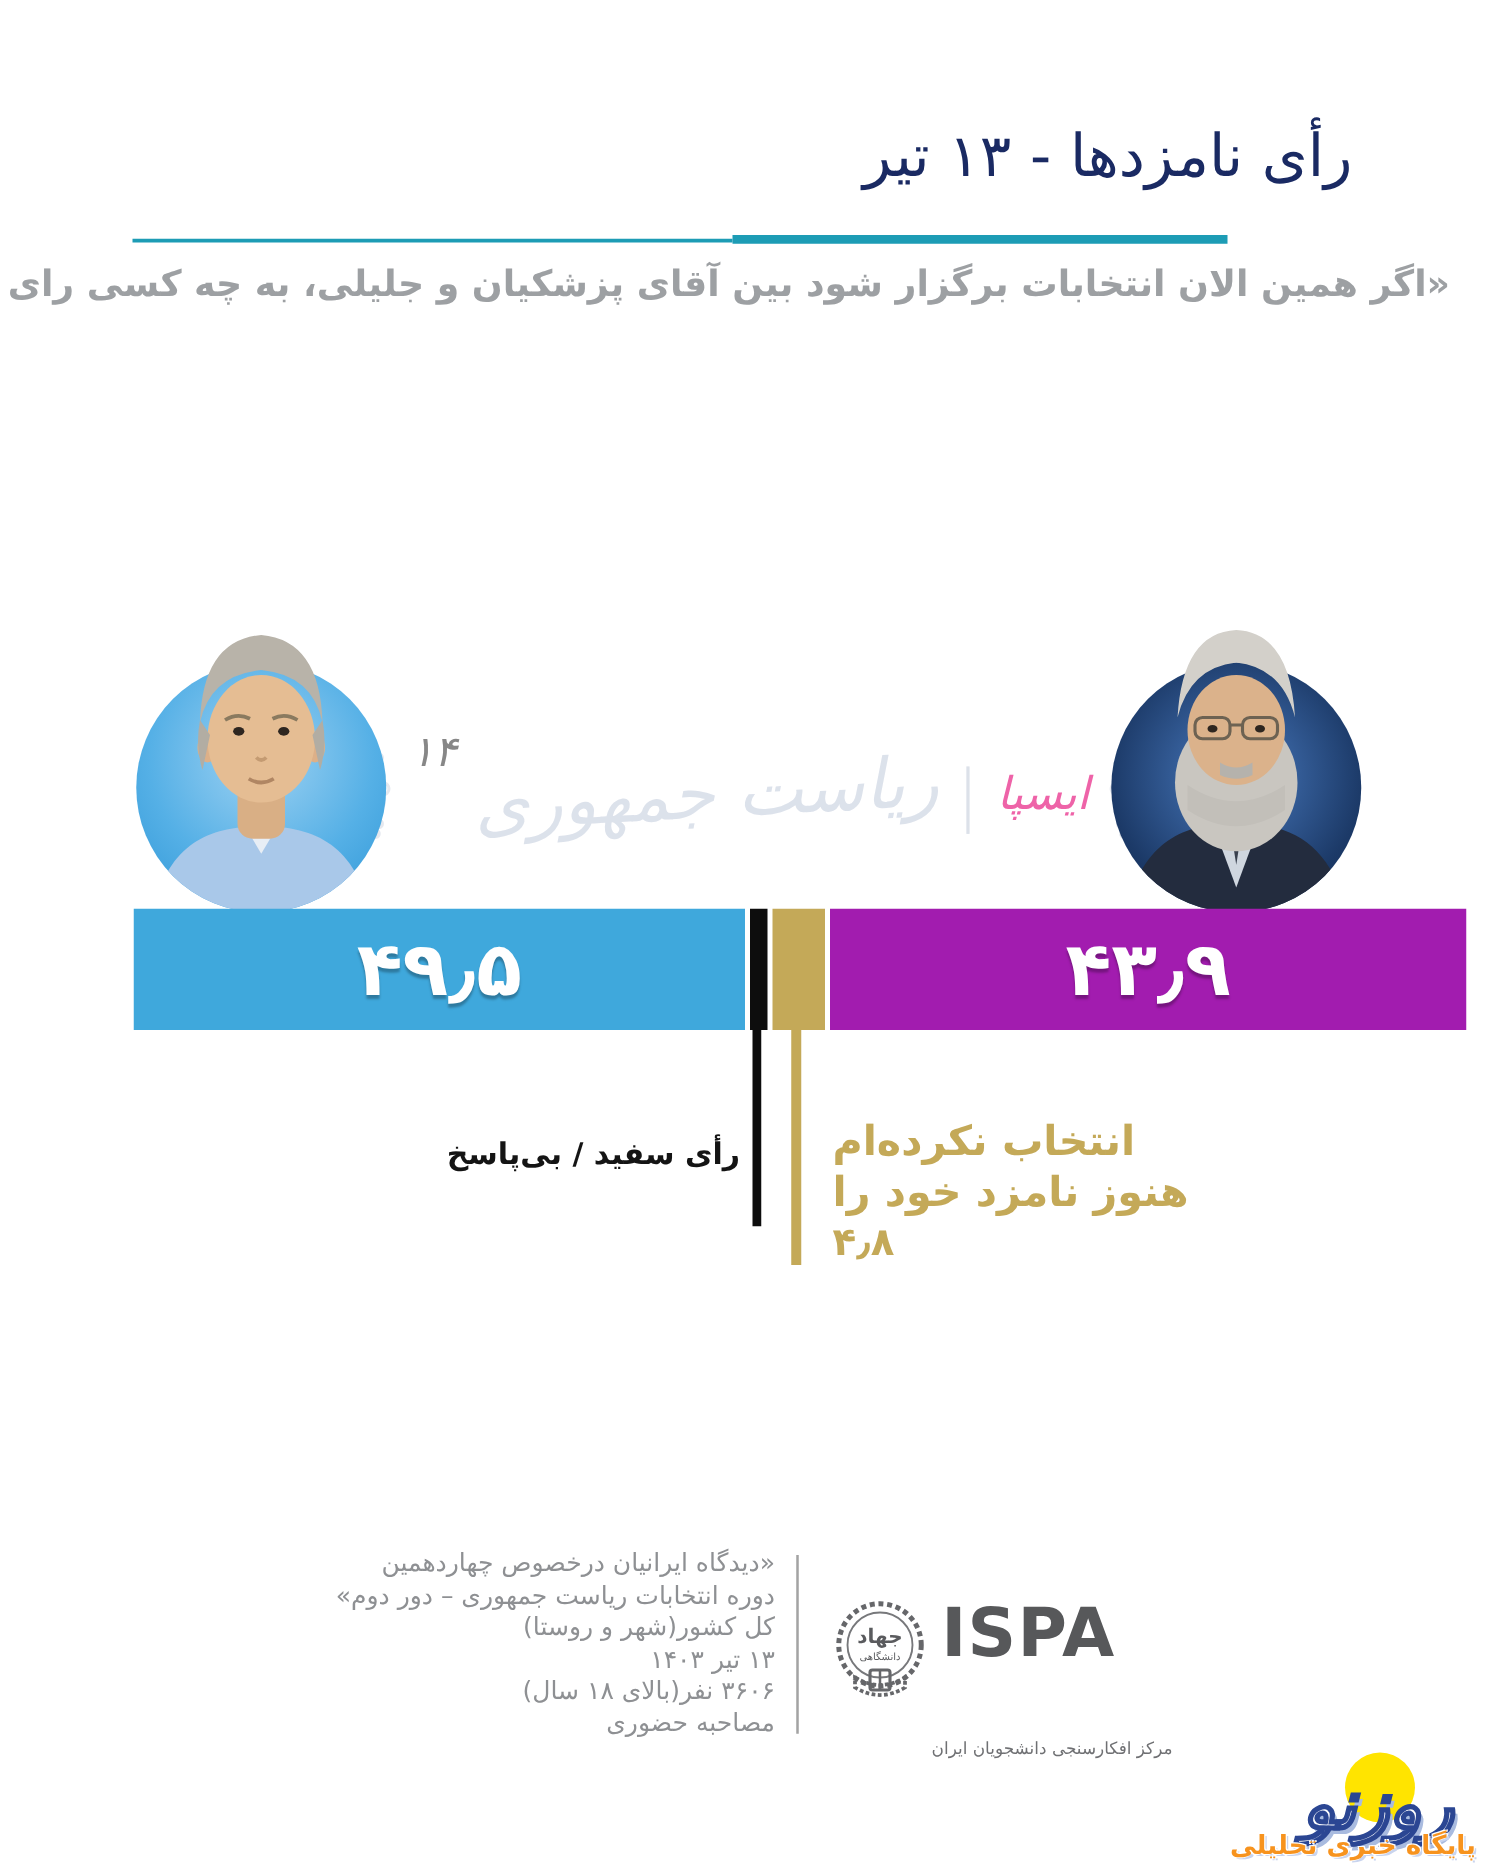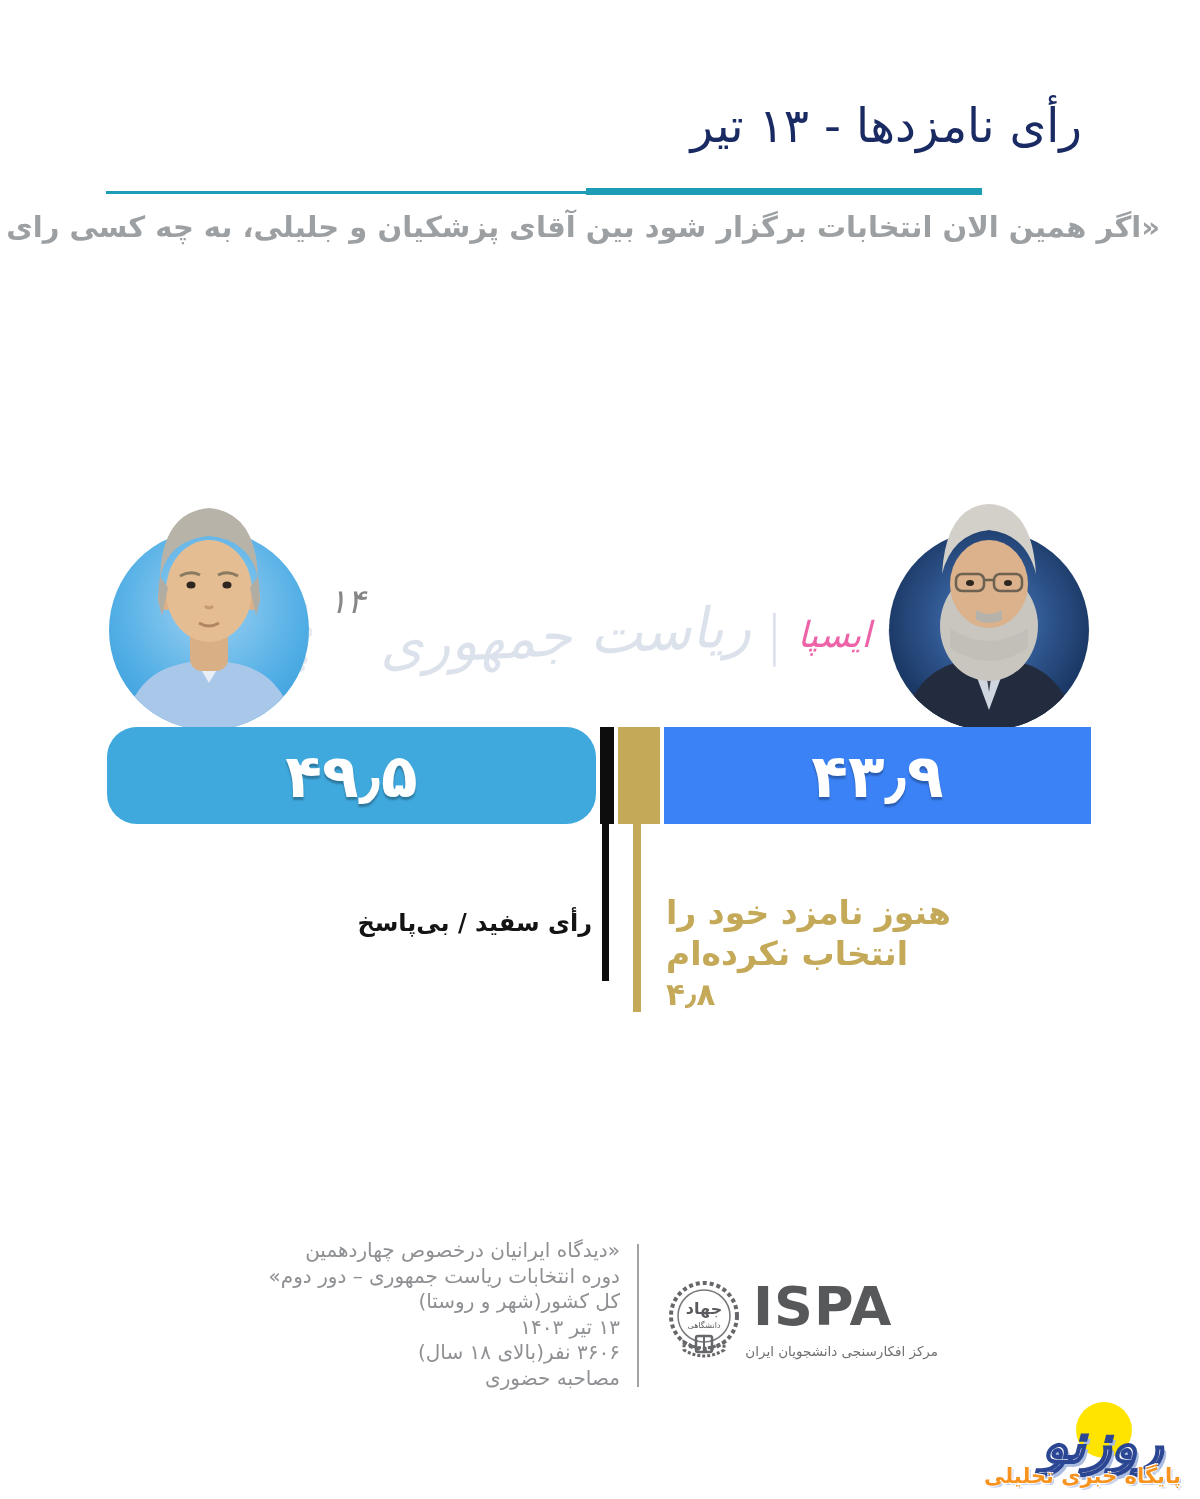--- a/index.html
+++ b/index.html
@@ -28,22 +28,22 @@
   .wm-num { font-family:"DejaVu Serif", serif; font-style:italic; font-size:34px;
             color:#737373; position:relative; top:-34px; }
 
   
   .avatar { position:absolute; width:210px; height:255px; }
   .avatar-left  { left:104px; top:478px; }
   .avatar-right { left:884px; top:478px; }
 
   
   .bar { position:absolute; top:727px; height:97px; display:flex; align-items:center; justify-content:center; }
-  .bar-pezeshkian { left:107px;  width:489px; background:#3fa8dc;border-radius:30px; }
-  .bar-jalili     { left:664px;  width:427px; background:#3b82f6; }
+  .bar-pezeshkian { left:107px;  width:489px; background:#3fa8dc; }
+  .bar-jalili     { left:664px;  width:509px; background:#a21caf; }
   .bar-black-divider { position:absolute; left:600px; top:727px; width:14px; height:97px; background:#0d0d0d; }
   .bar-gold       { position:absolute; left:618px; top:727px; width:42px; height:97px; background:#c4a958; }
   .bar-value { color:#ffffff; font-size:60px; font-weight:800; direction:rtl;
                text-shadow:0 3px 2px rgba(0,0,0,.28); }
 
   .line-black { position:absolute; left:602px; top:824px; width:7px; height:157px; background:#0d0d0d; }
   .line-gold  { position:absolute; left:633px; top:824px; width:8px; height:188px; background:#c4a958; }
 
   
   .ann-blank { position:absolute; right:608px; top:900px; direction:rtl; text-align:right; color:#141414; }
@@ -55,21 +55,21 @@
   .ann-undecided .val { font-size:31px; line-height:41px; }
 
   
   .methodology { position:absolute; right:580px; top:1238px; direction:rtl; text-align:right;
                  color:#8e9093; font-size:20px; line-height:25.5px; }
   .methodology div { white-space:nowrap; }
   .footer-divider { position:absolute; left:637px; top:1244px; width:2px; height:143px; background:#a3a3a3; }
   .jahad { position:absolute; left:660px; top:1276px; }
   .ispa-word { position:absolute; left:753px; top:1280px; font-size:54px; font-weight:800;
                color:#57585a; letter-spacing:1px; line-height:1; }
-  .ispa-tagline { position:absolute; left:748px; top:1343px; width:190px; text-align:center;
+  .ispa-tagline { position:absolute; left:748px; top:1391px; width:190px; text-align:center;
                   direction:rtl; font-size:13.5px; color:#6f7073; white-space:nowrap; }
 
   
   .rouzno-sun { position:absolute; left:1076px; top:1402px; width:56px; height:56px;
                 border-radius:50%; background:#ffe400; }
   .rouzno-word { position:absolute; left:1042px; top:1412px; font-size:54px; font-weight:800;
                  font-style:italic; color:#ffffff; direction:rtl; white-space:nowrap; letter-spacing:3px;
                  -webkit-text-stroke:2.5px #2b4693; text-shadow:3px 4px 0 #a9bbdf; }
   .rouzno-tagline { position:absolute; left:984px; top:1464px; font-size:21px; font-weight:800;
                     color:#f7931e; direction:rtl; white-space:nowrap;
@@ -171,22 +171,22 @@
     <span class="bar-value">۴۳٫۹</span>
   </div>
 
   <div class="line-black"></div>
   <div class="line-gold"></div>
 
   <div class="ann-blank">
     <div class="lbl">رأی سفید / بی‌پاسخ</div>
   </div>
   <div class="ann-undecided">
+    <div class="lbl">انتخاب نکرده‌ام</div>
     <div class="lbl">هنوز  نامزد خود را</div>
-    <div class="lbl">انتخاب نکرده‌ام</div>
     <div class="val">۴٫۸</div>
   </div>
 
   <div class="methodology">
     <div>«دیدگاه ایرانیان درخصوص چهاردهمین</div>
     <div>دوره انتخابات ریاست جمهوری – دور دوم»</div>
     <div>کل کشور(شهر و روستا)</div>
     <div>۱۳ تیر ۱۴۰۳</div>
     <div>۳۶۰۶ نفر(بالای ۱۸ سال)</div>
     <div>مصاحبه حضوری</div>

